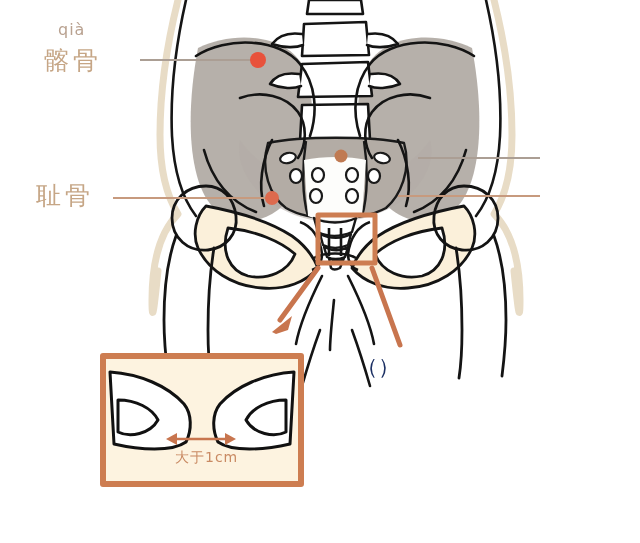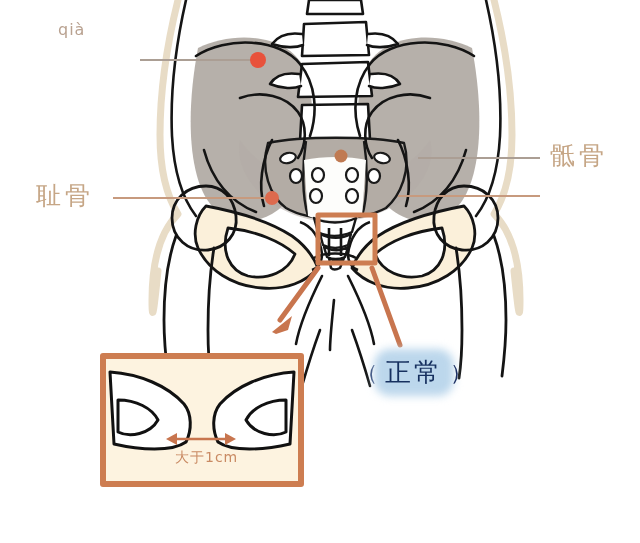--- a/index.html
+++ b/index.html
@@ -226,31 +226,27 @@
     </g>
 
     <g stroke="#c8754e" stroke-width="2.6" fill="#c8754e">
       <line x1="173" y1="439" x2="229" y2="439"></line>
       <polygon points="166,439 177,433 177,445" stroke="none"></polygon>
       <polygon points="236,439 225,433 225,445" stroke="none"></polygon>
     </g>
   </svg>
 
   <div class="lbl pinyin" style="left:58px;top:22px;">qià</div>
+  <div class="lbl anat" style="left:44px;top:48px;">髂骨</div>
 
   <div class="lbl anat" style="left:36px;top:183px;">耻骨</div>
 
-  <div class="lbl anat" style="left:550px;top:143px;">骶骨</div>
 
 
   <div class="lbl measure" style="left:175px;top:450px;">大于1cm</div>
 
   <div class="hl-wrap" style="left:356px;top:352px;">
     <span class="hl-paren">（</span>
-    <span class="hl-chip">
-      <span class="glow"></span>
-      <span class="txt">正常</span>
-    </span>
     <span class="hl-paren">）</span>
   </div>
 
 
 </div>
 
 </body></html>

